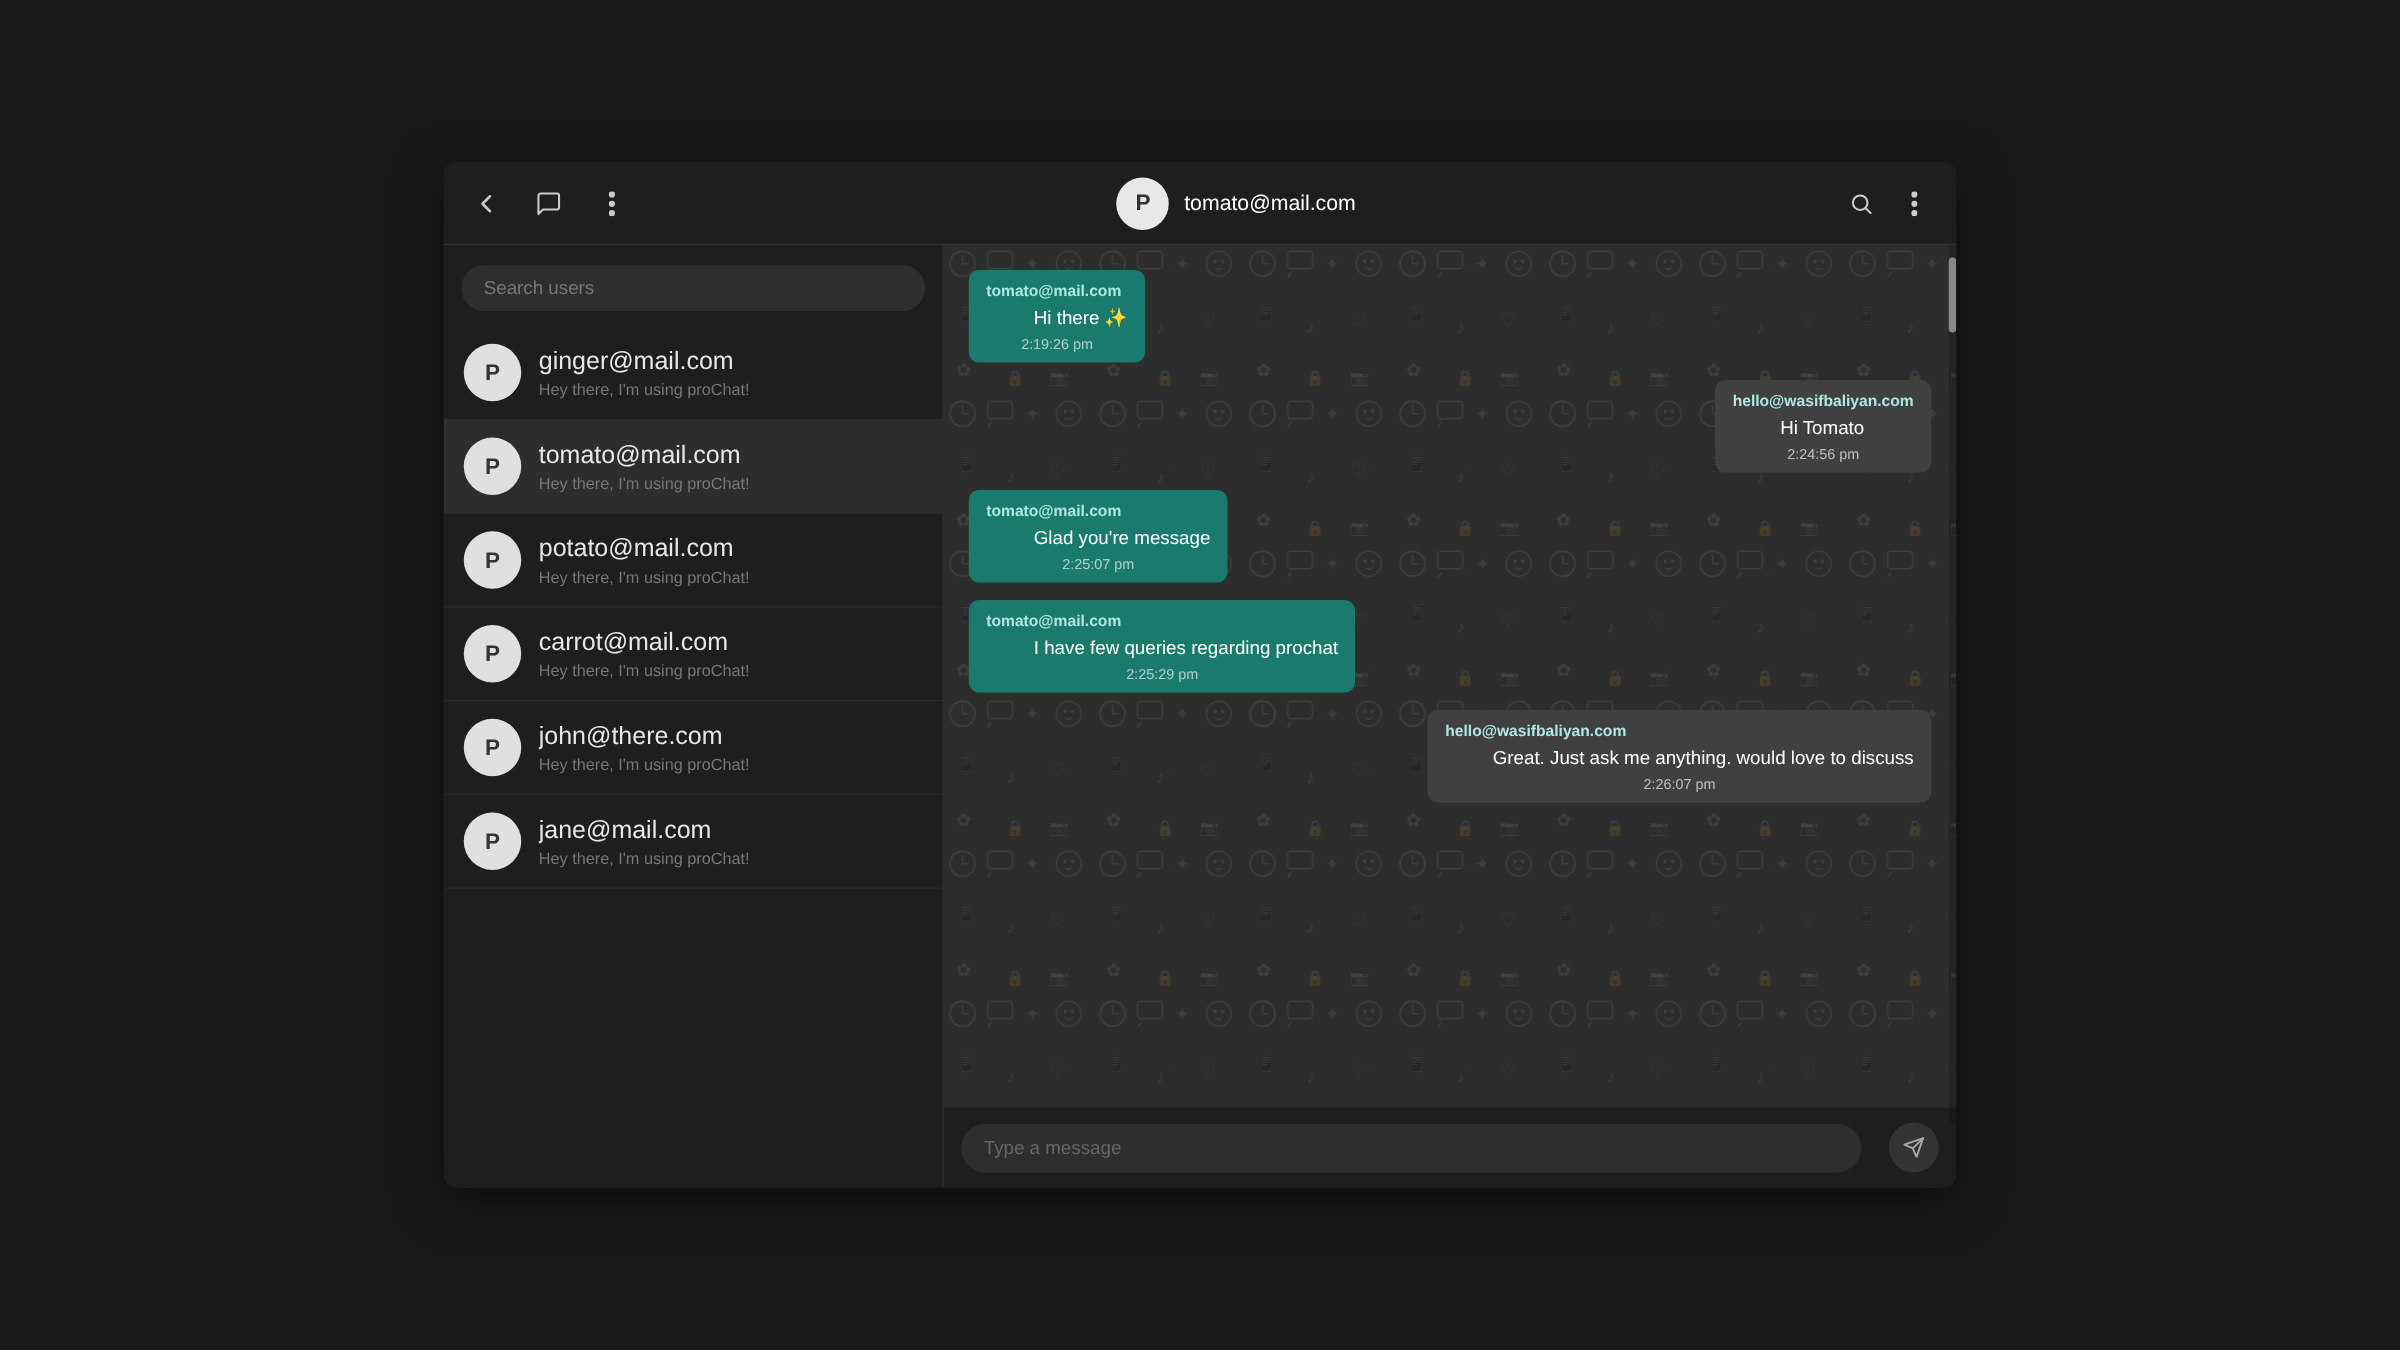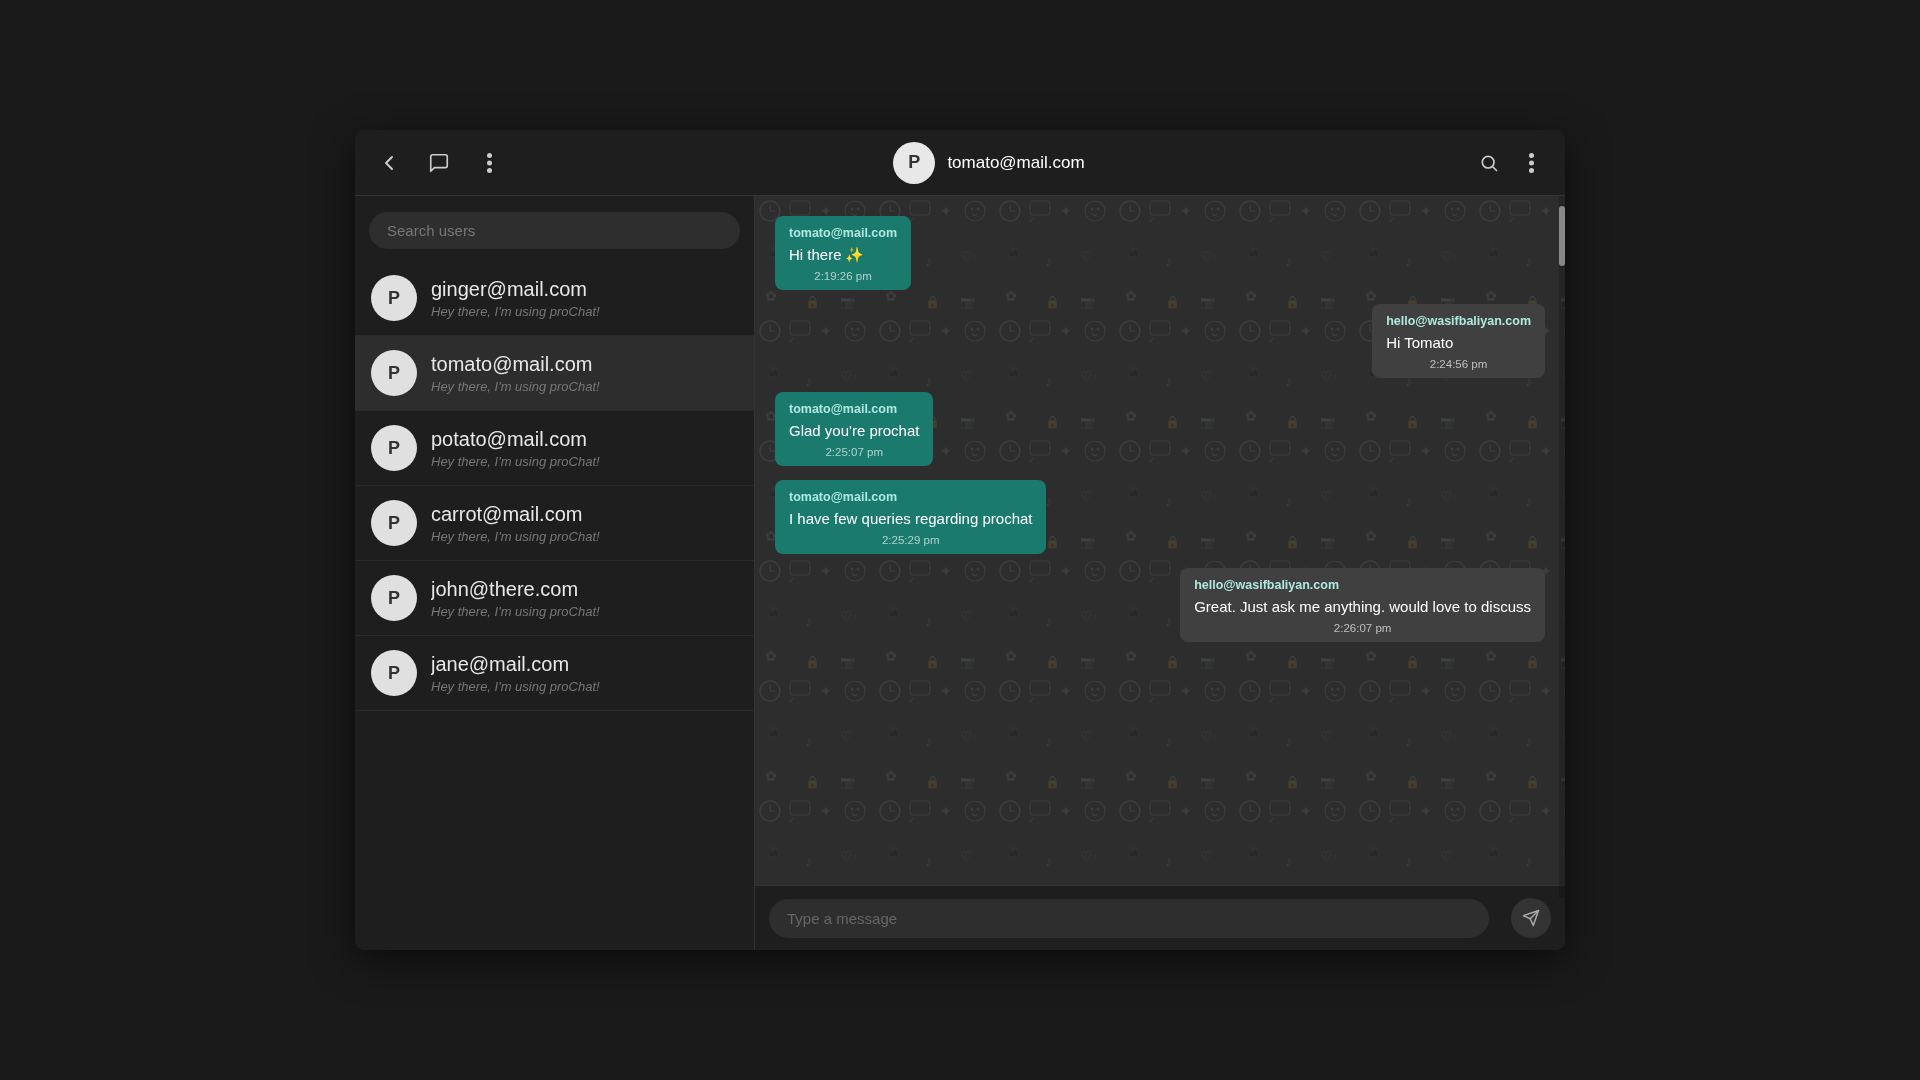--- a/index.html
+++ b/index.html
@@ -159,21 +159,20 @@
       overflow: hidden;
       text-overflow: ellipsis;
     }
     .contact-status {
       color: #777;
       font-size: 13px;
       margin-top: 3px;
       white-space: nowrap;
       overflow: hidden;
       text-overflow: ellipsis;
-      font-style: italic;
     }
 
     
     .chat-area {
       flex: 1;
       display: flex;
       flex-direction: column;
       position: relative;
       overflow: hidden;
     }
@@ -222,20 +221,21 @@
     .message-sender {
       font-size: 12.5px;
       font-weight: 600;
       margin-bottom: 4px;
       color: #aee8e0;
     }
     .message-text {
       color: #ffffff;
       font-size: 15px;
       line-height: 1.4;
+      margin-left: 38px;
     }
     .message-time {
       text-align: center;
       font-size: 11.5px;
       color: rgba(255,255,255,0.65);
       margin-top: 5px;
     }
 
     
     .chat-input-bar {
@@ -447,21 +447,21 @@
     <div class="message-text">Hi there ✨</div>
     <div class="message-time">2:19:26 pm</div>
   </div>
           <div class="message-bubble received">
     <div class="message-sender">hello@wasifbaliyan.com</div>
     <div class="message-text">Hi Tomato</div>
     <div class="message-time">2:24:56 pm</div>
   </div>
           <div class="message-bubble sent">
     <div class="message-sender">tomato@mail.com</div>
-    <div class="message-text">Glad you're prochat</div>
+    <div class="message-text">Glad you're message</div>
     <div class="message-time">2:25:07 pm</div>
   </div>
           <div class="message-bubble sent">
     <div class="message-sender">tomato@mail.com</div>
     <div class="message-text">I have few queries regarding prochat</div>
     <div class="message-time">2:25:29 pm</div>
   </div>
           <div class="message-bubble received">
     <div class="message-sender">hello@wasifbaliyan.com</div>
     <div class="message-text">Great. Just ask me anything. would love to discuss</div>

